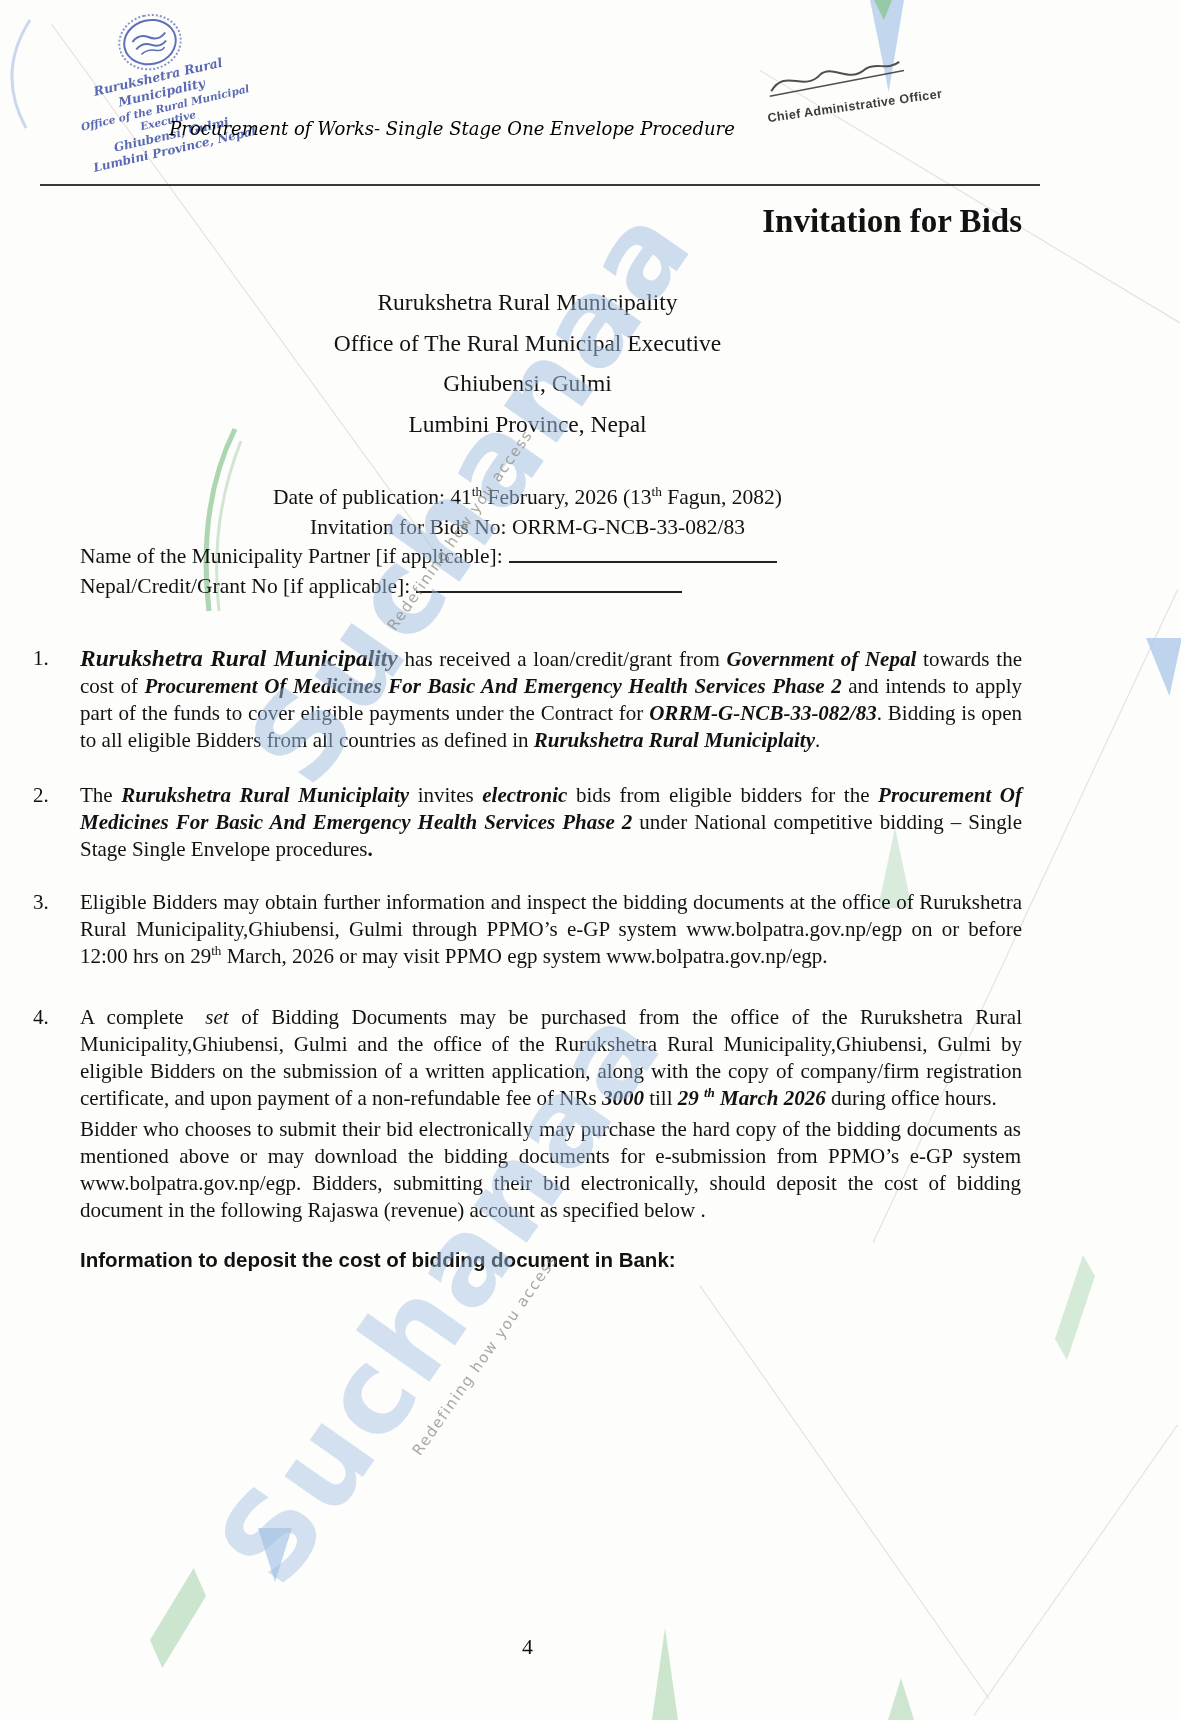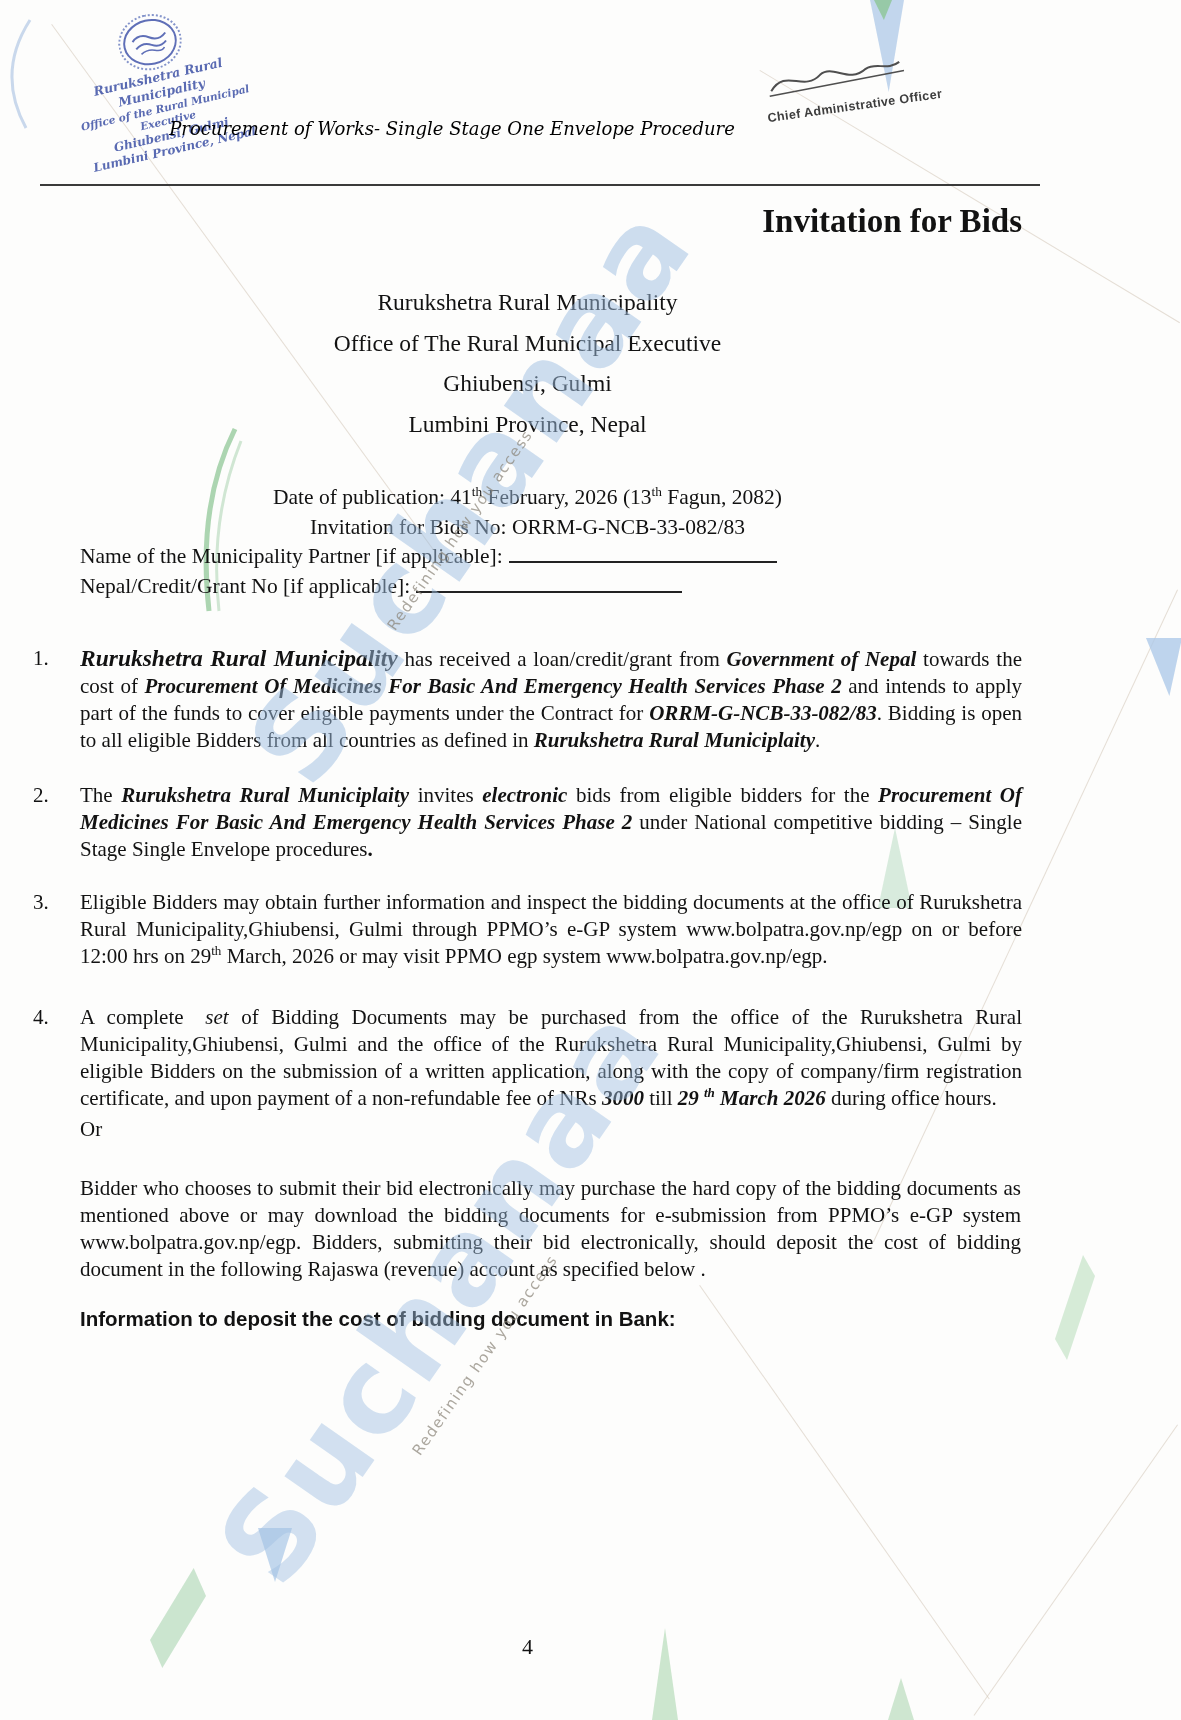--- a/index.html
+++ b/index.html
@@ -180,21 +180,20 @@
       <div class="ptext"><span class="seg-n">The </span><span class="seg-bi">Rurukshetra Rural Municiplaity</span><span class="seg-n"> invites </span><span class="seg-bi">electronic</span><span class="seg-n"> bids from eligible bidders for the </span><span class="seg-bi">Procurement Of Medicines For Basic And Emergency Health Services Phase 2</span><span class="seg-n"> under National competitive bidding – Single Stage Single Envelope procedures</span><span class="seg-b">.</span></div>
     </div>
     <div class="para mb34">
       <div class="pnum">3.</div>
       <div class="ptext"><span class="seg-n">Eligible Bidders may obtain further information and inspect the bidding documents at the office of Rurukshetra Rural Municipality,Ghiubensi, Gulmi through PPMO’s e-GP system www.bolpatra.gov.np/egp on or before 12:00 hrs on 29</span><sup class="seg-n">th</sup><span class="seg-n"> March, 2026 or may visit PPMO egp system www.bolpatra.gov.np/egp.</span></div>
     </div>
     <div class="para mb4">
       <div class="pnum">4.</div>
       <div class="ptext"><span class="seg-n">A complete </span><span class="seg-i">set</span><span class="seg-n"> of Bidding Documents may be purchased from the office of the Rurukshetra Rural Municipality,Ghiubensi, Gulmi and the office of the Rurukshetra Rural Municipality,Ghiubensi, Gulmi by eligible Bidders on the submission of a written application, along with the copy of company/firm registration certificate, and upon payment of a non-refundable fee of NRs </span><span class="seg-bi">3000</span><span class="seg-n"> till </span><span class="seg-bi">29 </span><sup class="seg-bi">th</sup><span class="seg-bi"> March 2026</span><span class="seg-n"> during office hours.</span></div>
     </div>
-    <div class="or">Or</div>
     <div class="closing"><span class="seg-n">Bidder who chooses to submit their bid electronically may purchase the hard copy of the bidding documents as mentioned above or may download the bidding documents for e-submission from PPMO’s e-GP system www.bolpatra.gov.np/egp. Bidders, submitting their bid electronically, should deposit the cost of bidding document in the following Rajaswa (revenue) account as specified below .</span></div>
     <div class="bank-heading">Information to deposit the cost of bidding document in Bank:</div>
   </div>
 
   <div class="page-num">4</div>
   <div class="source">Source: Bolpatra</div>
 
   <div class="wm wm1">Suchanaa</div>
   <div class="wm-tag wmt1">Redefining how you access</div>
   <div class="wm wm2">Suchanaa</div>

